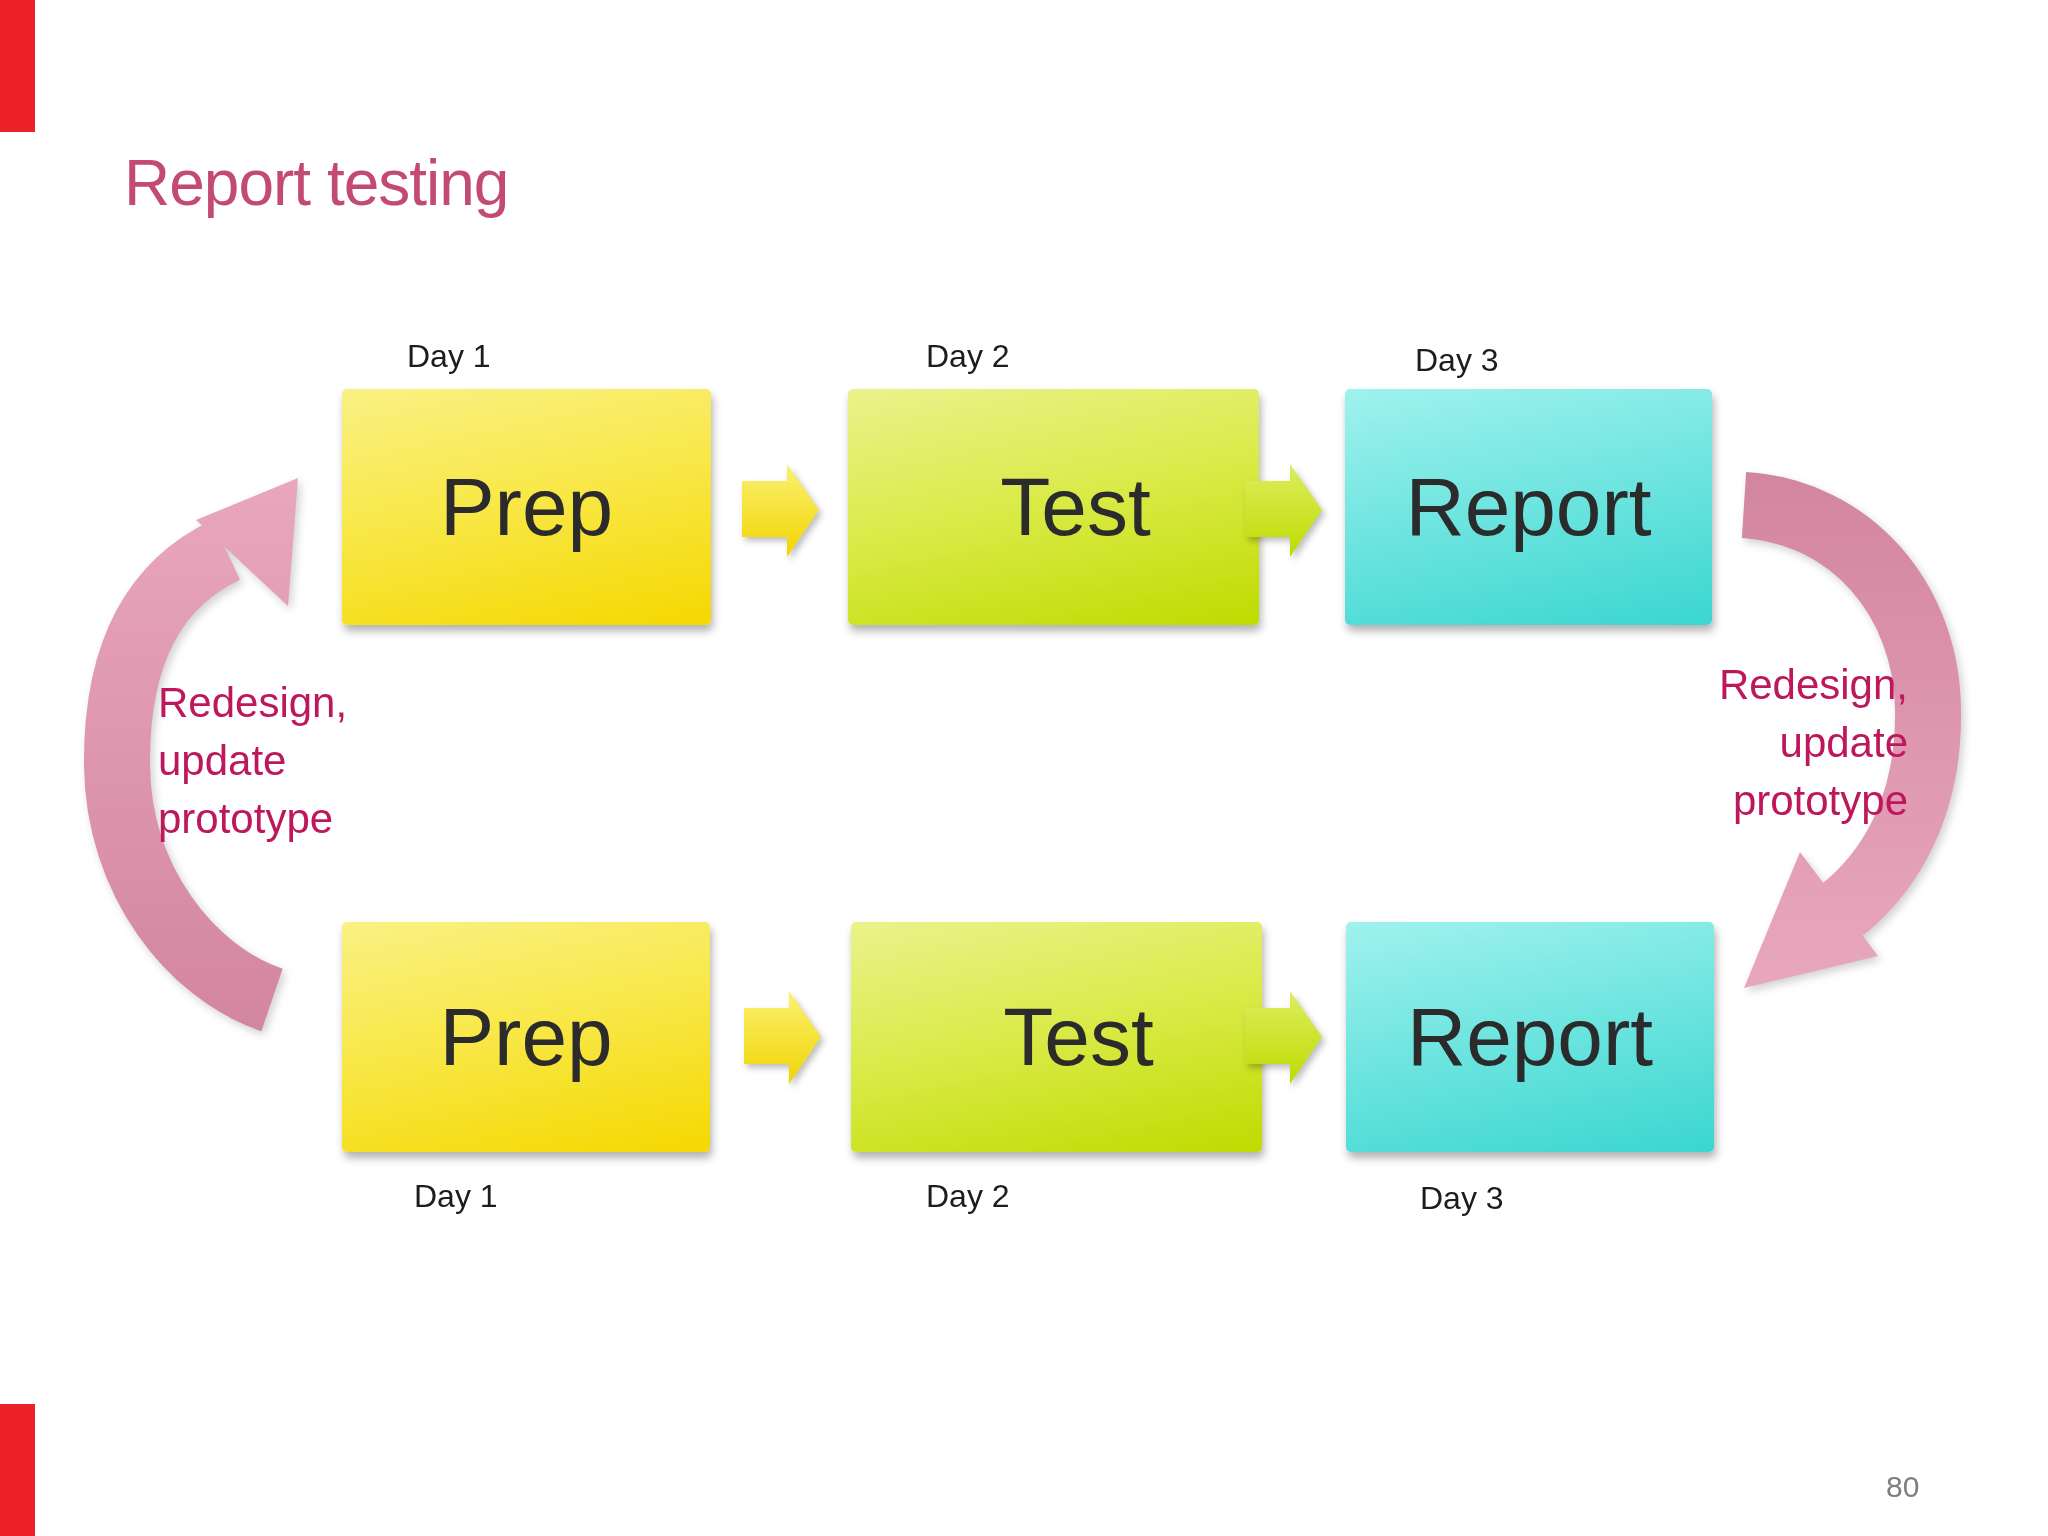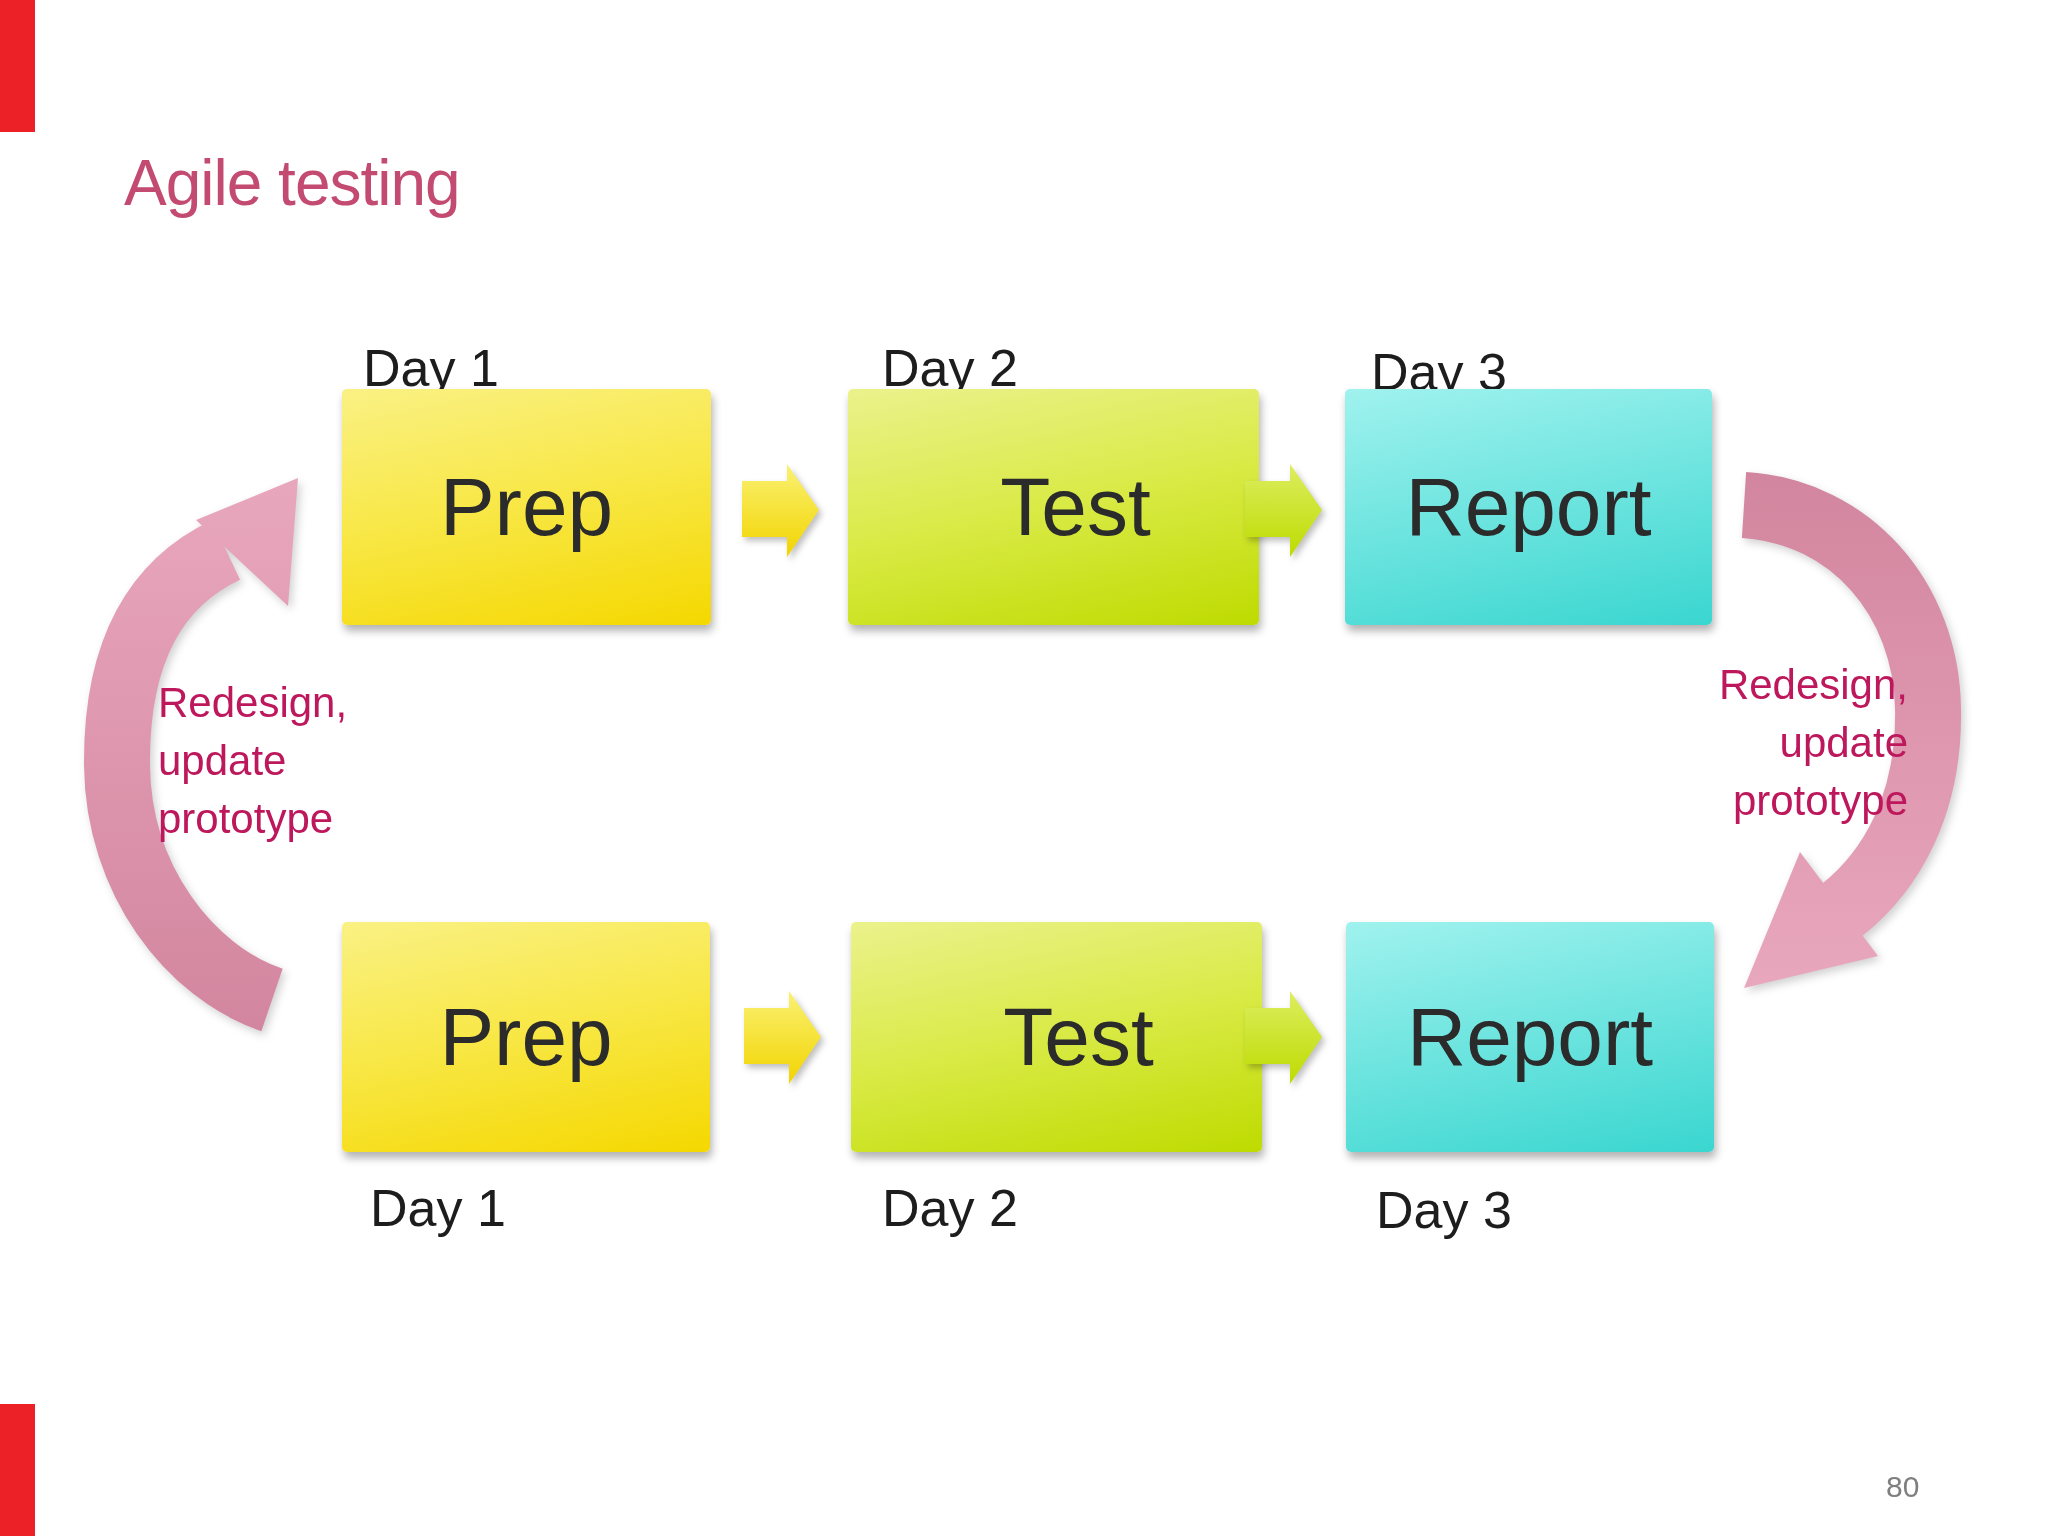--- a/index.html
+++ b/index.html
@@ -27,23 +27,24 @@
     font-size: 64px;
     font-weight: 400;
     letter-spacing: -1px;
     color: #C34B72;
     margin: 0;
     line-height: 1.1;
   }
 
   .day-label {
     position: absolute;
-    font-size: 52px;
+    font-size: 32px;
     color: #1d1d1d;
     white-space: nowrap;
+    margin-left: 44px;
   }
 
   .box {
     position: absolute;
     border-radius: 5px;
     display: flex;
     align-items: center;
     justify-content: center;
     box-shadow: 2px 6px 9px rgba(0,0,0,0.30);
   }
@@ -105,21 +106,21 @@
   }
 </style>
 </head>
 <body>
 
 <div class="slide">
 
   <div class="red-bar top"></div>
   <div class="red-bar bottom"></div>
 
-  <h1 class="slide-title">Agile testing</h1>
+  <h1 class="slide-title">Report testing</h1>
 
   <svg class="loop-arrows" width="2048" height="1536" viewBox="0 0 2048 1536">
     <defs>
       <linearGradient id="pkL" gradientUnits="userSpaceOnUse" x1="0" y1="460" x2="0" y2="1040">
         <stop offset="0" stop-color="#E9A8BE"></stop>
         <stop offset="1" stop-color="#D2859E"></stop>
       </linearGradient>
       <linearGradient id="pkR" gradientUnits="userSpaceOnUse" x1="0" y1="470" x2="0" y2="1000">
         <stop offset="0" stop-color="#D2859E"></stop>
         <stop offset="1" stop-color="#E9A8BE"></stop>

